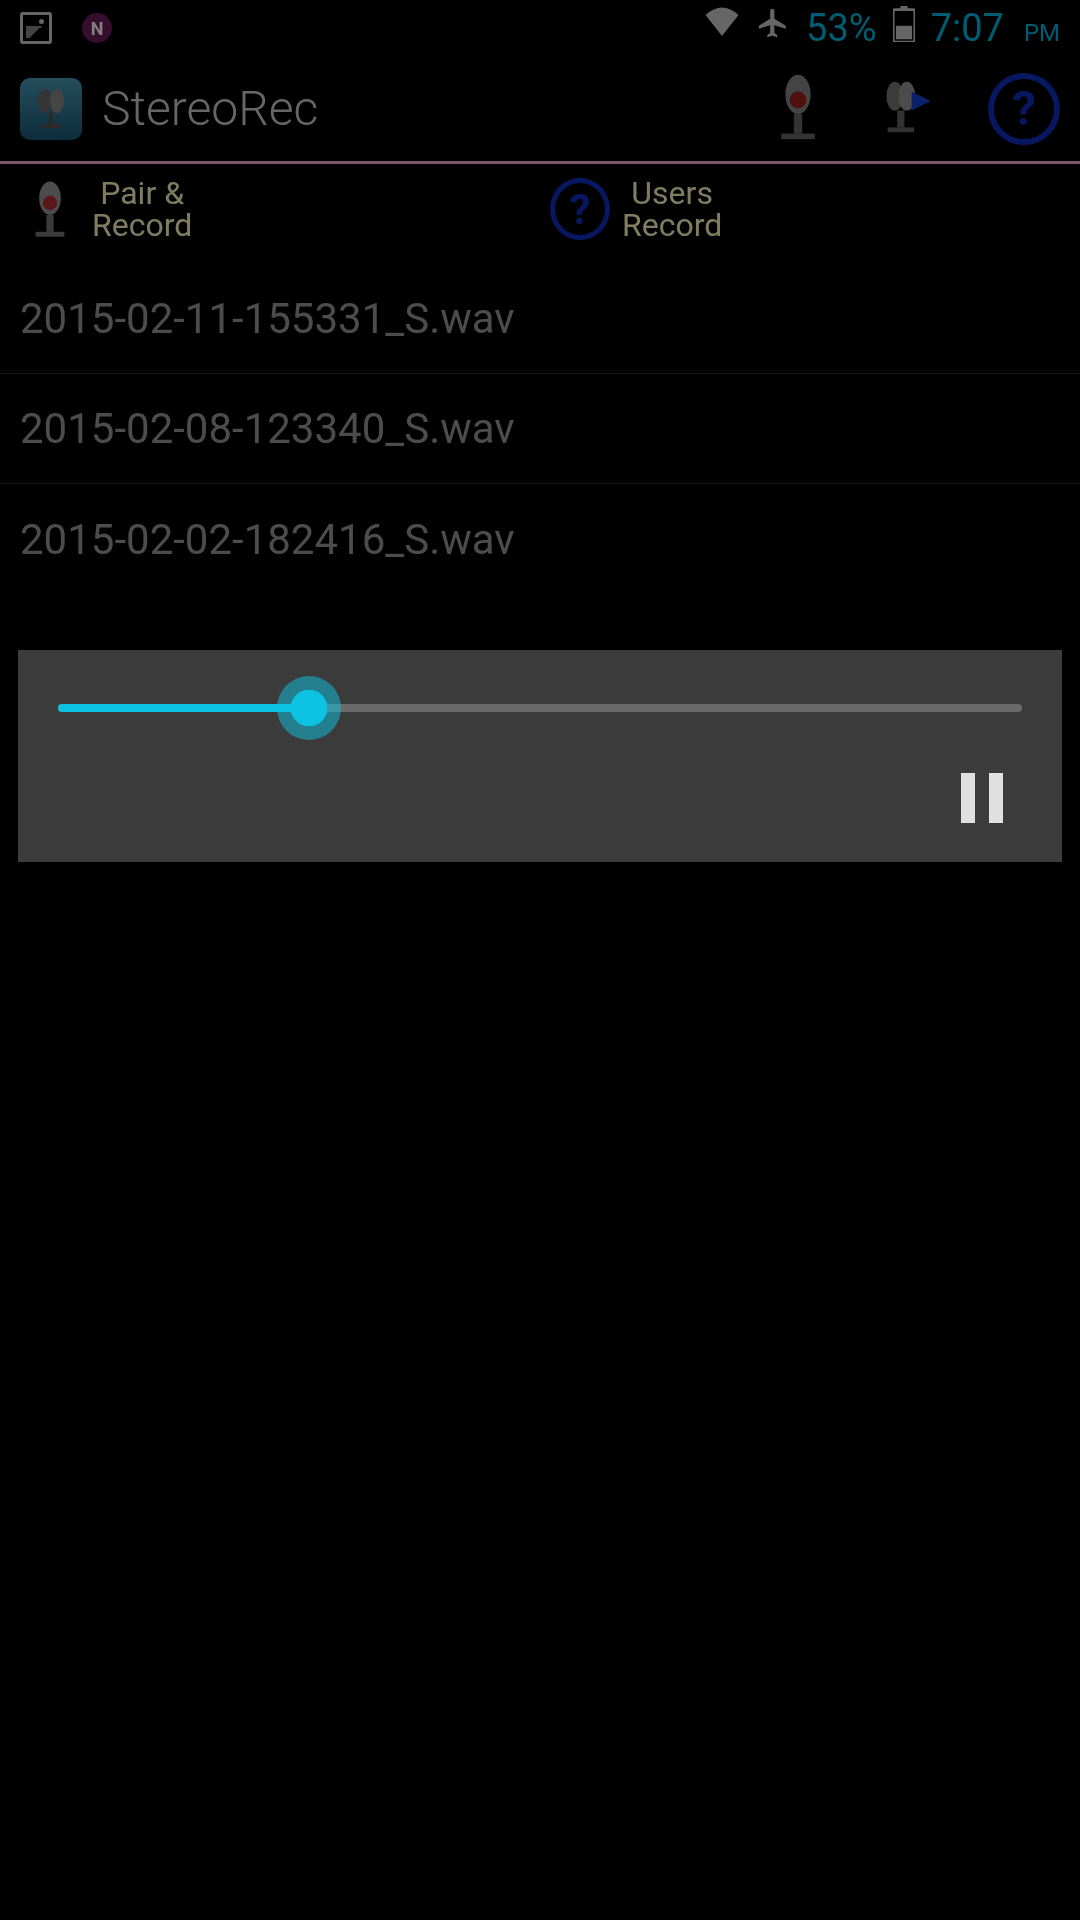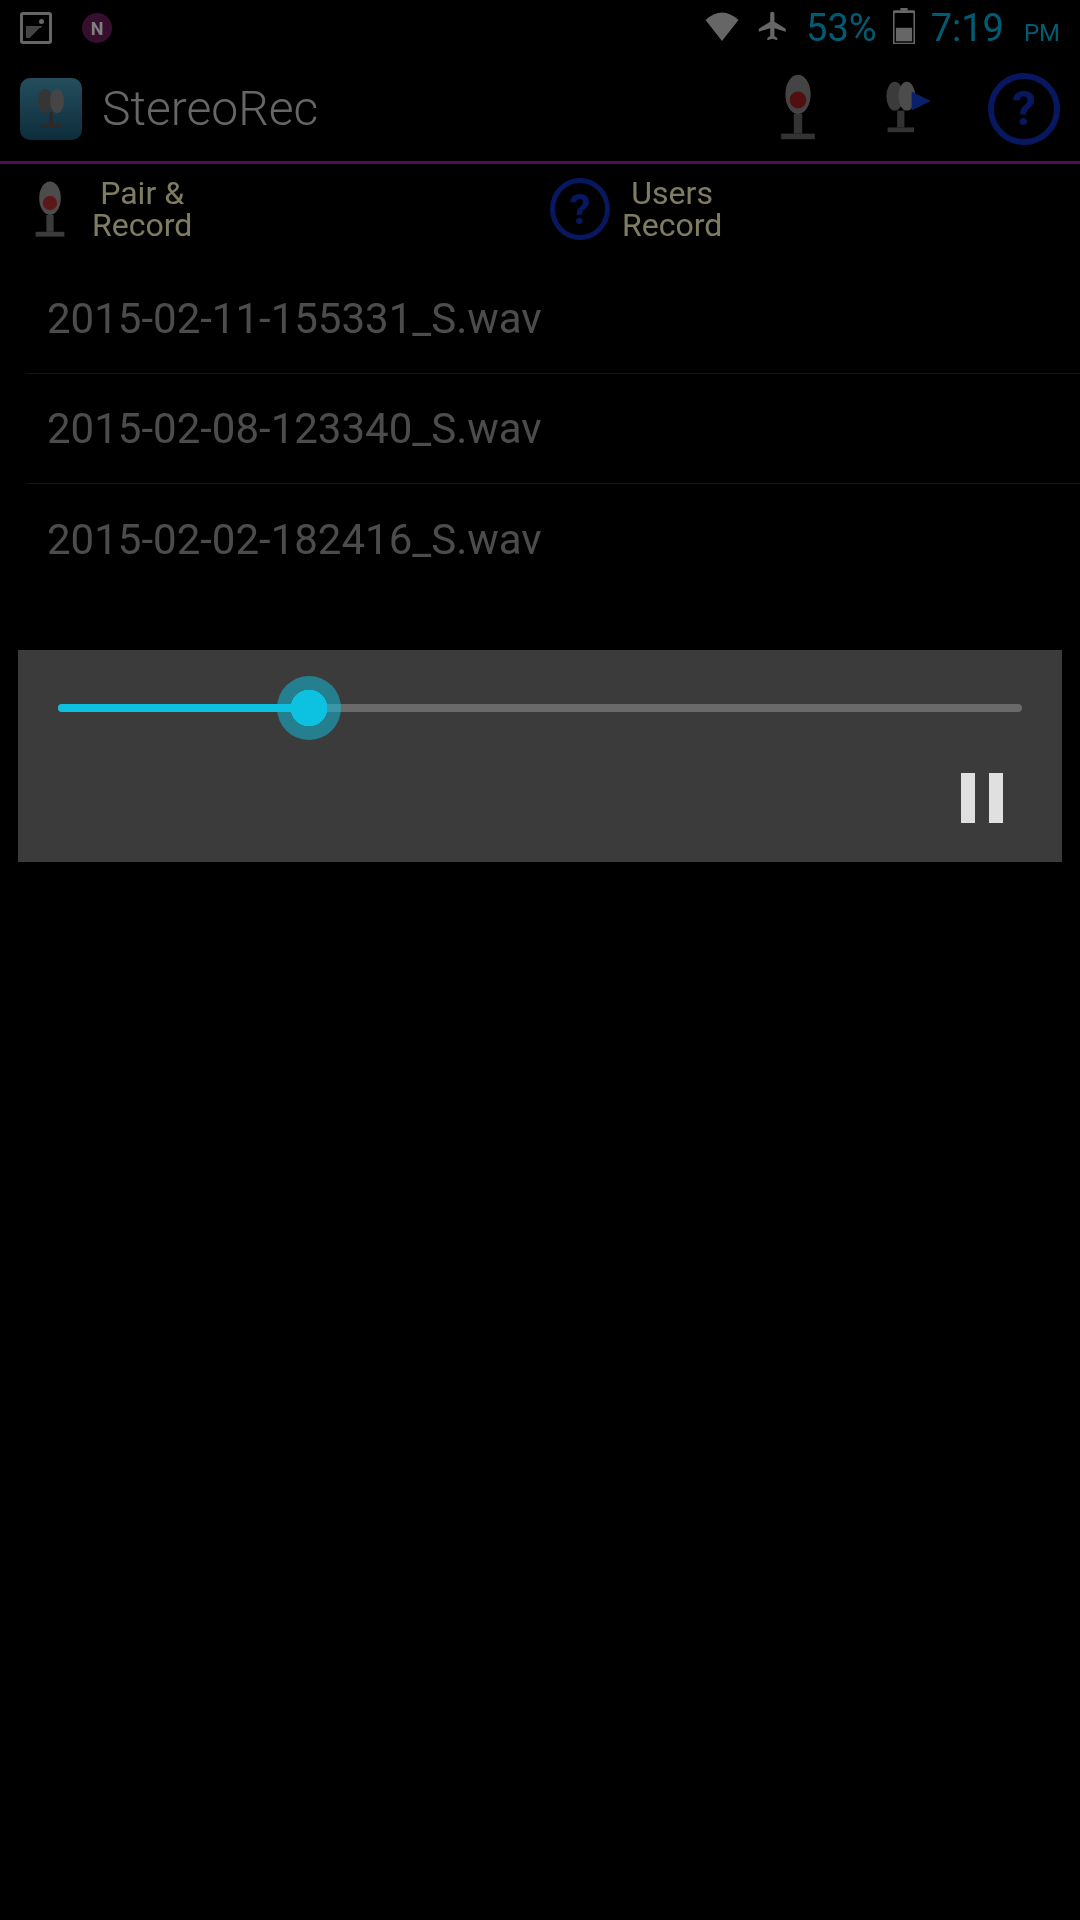--- a/index.html
+++ b/index.html
@@ -35,21 +35,21 @@
       padding: 0 20px;
       background: #000;
     }
     .status-left {
       display: flex;
       align-items: center;
       gap: 30px;
     }
     .status-right {
       display: flex;
-      align-items: center;
+      align-items: flex-start;
       gap: 16px;
     }
     .status-icon-gallery {
       width: 32px;
       height: 32px;
       border: 3px solid #ccc;
       border-radius: 3px;
       position: relative;
     }
     .status-icon-gallery::before {
@@ -105,21 +105,21 @@
     }
     .battery-icon {
       color: #bbb;
     }
     
     .app-header {
       height: 108px;
       display: flex;
       align-items: center;
       padding: 0 20px;
-      border-bottom: 3px solid #a21caf;
+      border-bottom: 3px solid #f9a8d4;
     }
     .app-icon {
       width: 62px;
       height: 62px;
       background: linear-gradient(180deg, #4a9cb8, #1a5a7a);
       border-radius: 10px;
       position: relative;
       margin-right: 20px;
       display: flex;
       align-items: center;
@@ -185,21 +185,20 @@
       margin-top: 10px;
     }
     .file-item {
       height: 110px;
       display: flex;
       align-items: center;
       padding: 0 20px;
       font-size: 42px;
       color: #999999;
       border-bottom: 1px solid #2a2a2a;
-      margin-left: 27px;
     }
     .file-item:last-child {
       border-bottom: none;
     }
     
     .player-panel {
       position: absolute;
       left: 18px;
       right: 18px;
       top: 650px;
@@ -273,21 +272,21 @@
         </svg>
     </span>
     <span class="battery-pct">53%</span>
     <span class="battery-icon">
       <svg width="22" height="36" viewBox="0 0 12 20">
           <rect x="0" y="2" width="12" height="18" fill="none" stroke="#ccc" stroke-width="1.5" rx="1"></rect>
           <rect x="4" y="0" width="4" height="2" fill="#ccc"></rect>
           <rect x="1.5" y="11" width="9" height="7.5" fill="#ccc"></rect>
         </svg>
     </span>
-    <span class="time-text"><span>7:19</span><span class="time-ampm">PM</span></span>
+    <span class="time-text"><span>7:07</span><span class="time-ampm">PM</span></span>
   </div>
 </div>
 
 <div class="app-header">
   <div class="app-icon">
     <svg width="40" height="46" viewBox="0 0 40 46">
         <ellipse cx="14" cy="15" rx="7" ry="12" fill="#6a6a6a"></ellipse>
         <ellipse cx="26" cy="15" rx="7" ry="12" fill="#8a8a8a"></ellipse>
         <rect x="18" y="26" width="4" height="12" fill="#555"></rect>
         <rect x="10" y="38" width="20" height="4" fill="#555"></rect>

